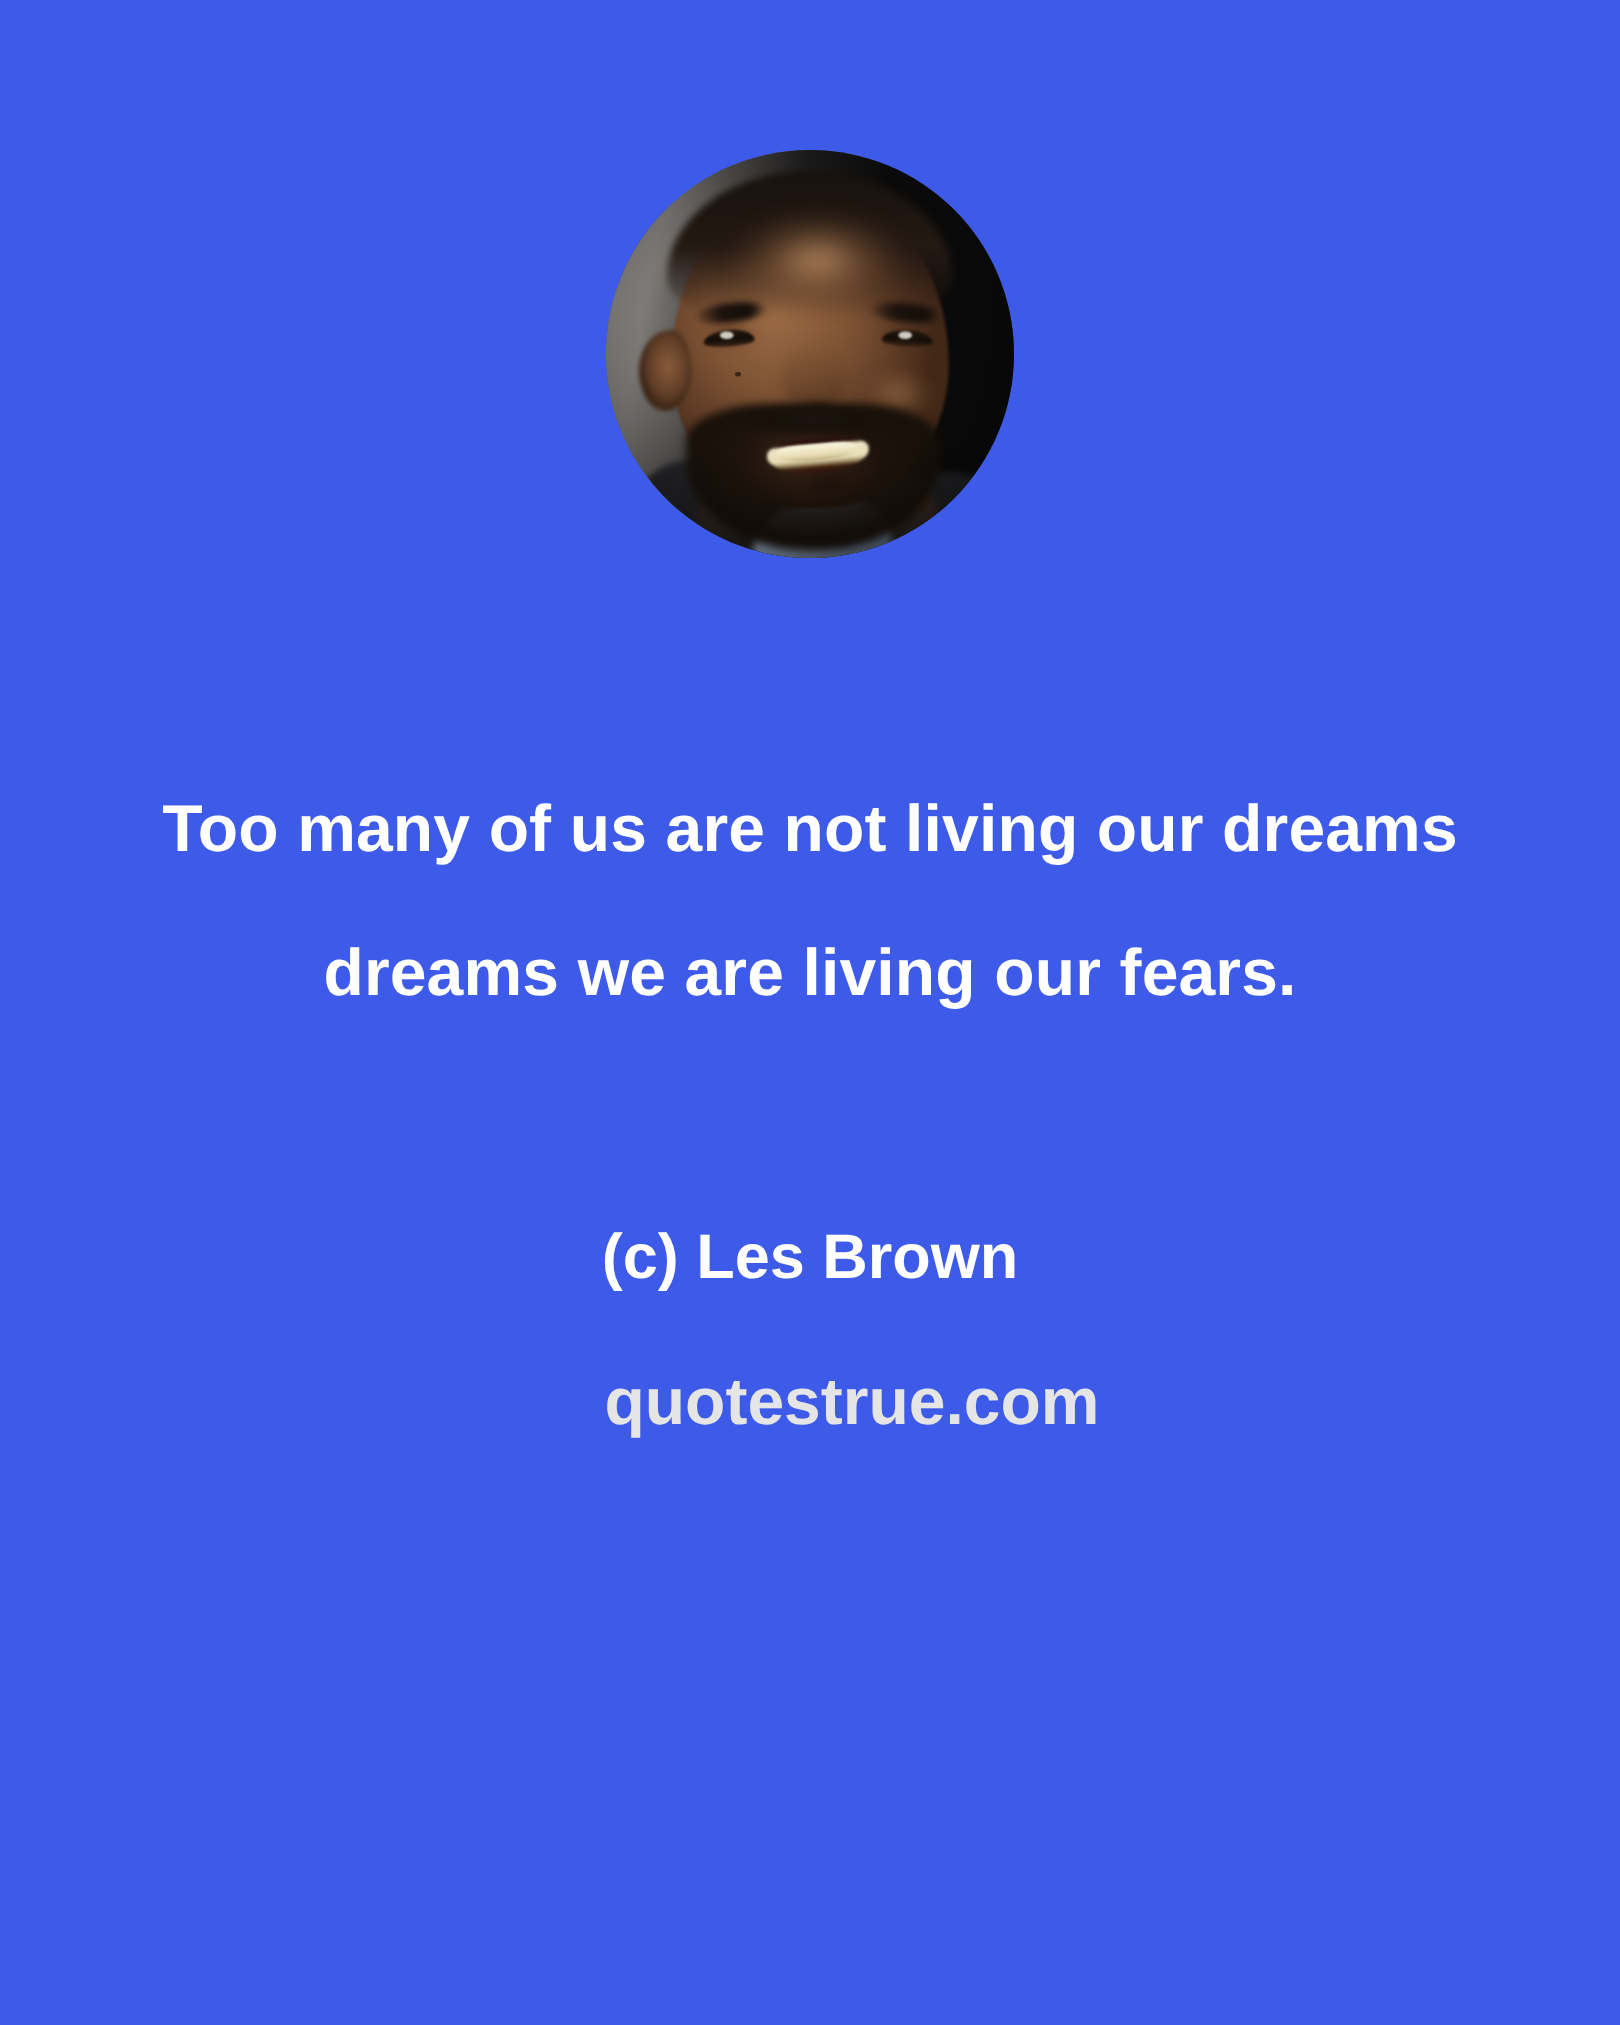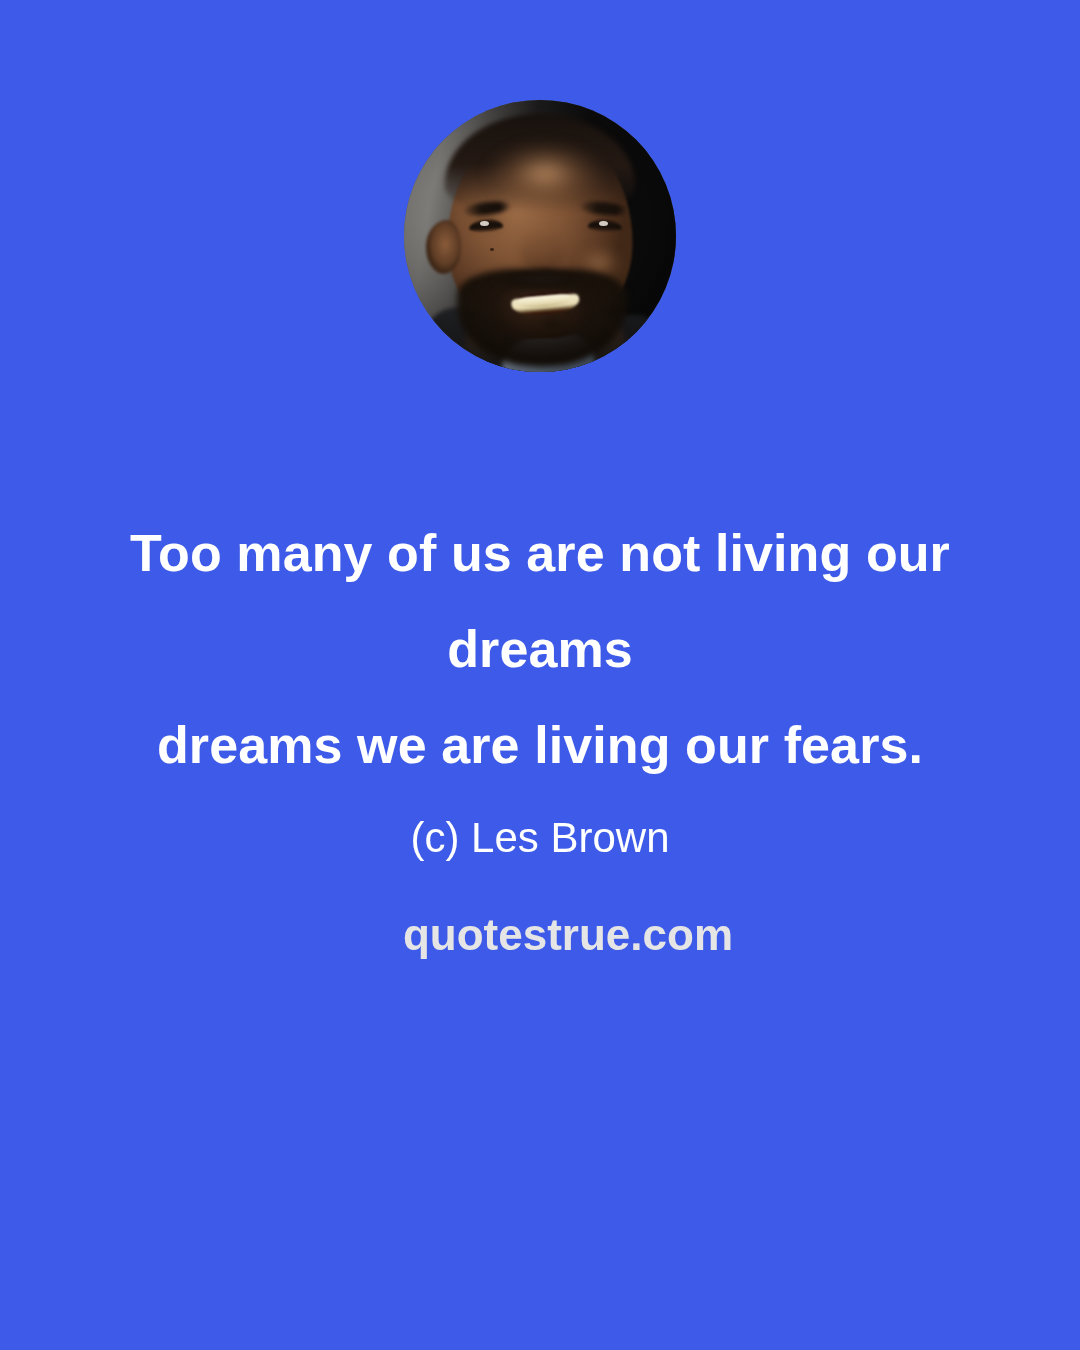--- a/index.html
+++ b/index.html
@@ -229,35 +229,35 @@
   
   #quote-text {
     position: absolute;
     left: 0;
     top: 505px;
     width: 100%;
     padding: 0 52px;
     box-sizing: border-box;
     text-align: center;
     color: #FFFFFF;
-    font-size: 52px;
+    font-size: 44px;
     font-weight: bold;
     line-height: 96px;
     letter-spacing: .1px;
   }
 
   #attribution {
     position: absolute;
     left: 0;
     top: 812px;
     width: 100%;
     text-align: center;
     color: #FFFFFF;
     font-size: 42px;
-    font-weight: normal;
+    font-weight: bold;
     line-height: 52px;
   }
 
   #source-site {
     position: absolute;
     left: 0;
     top: 908px;
     width: 100%;
     text-align: center;
     color: #e5e5e5;

